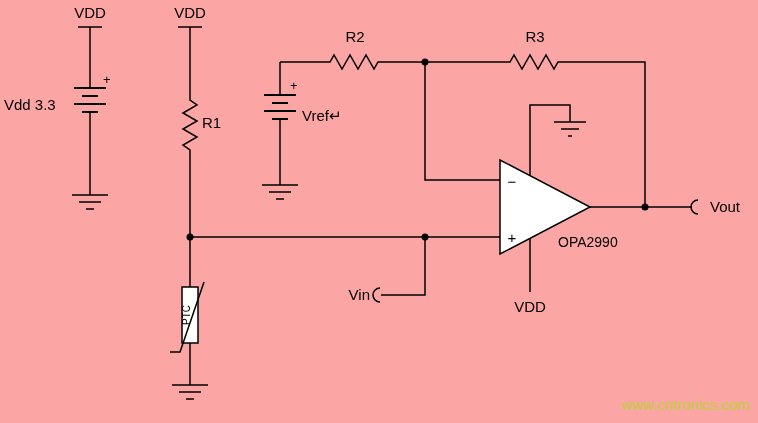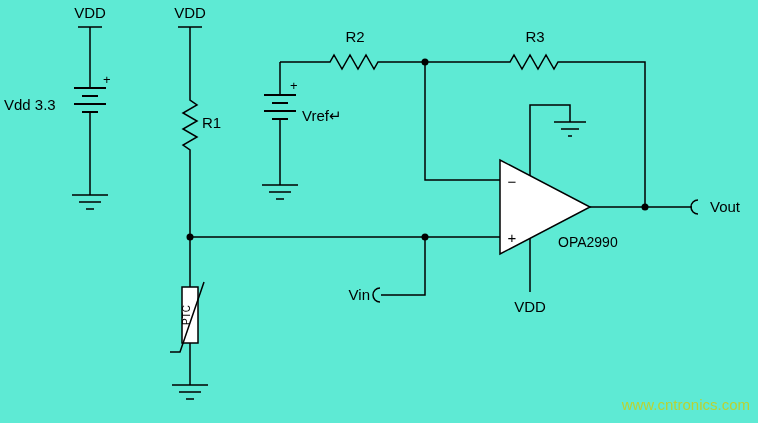--- a/index.html
+++ b/index.html
@@ -5,21 +5,21 @@
   html, body {
     margin: 0;
     padding: 0;
     background: #ffffff;
     font-family: "Liberation Sans", sans-serif;
   }
   .canvas {
     position: relative;
     width: 758px;
     height: 423px;
-    background: #5eead4;
+    background: #fca5a5;
     overflow: hidden;
   }
   svg { display: block; }
   .wire {
     stroke: #000000;
     stroke-width: 1.5;
     fill: none;
     stroke-linecap: butt;
   }
   .plate { stroke: #000000; stroke-width: 2; fill: none; }

